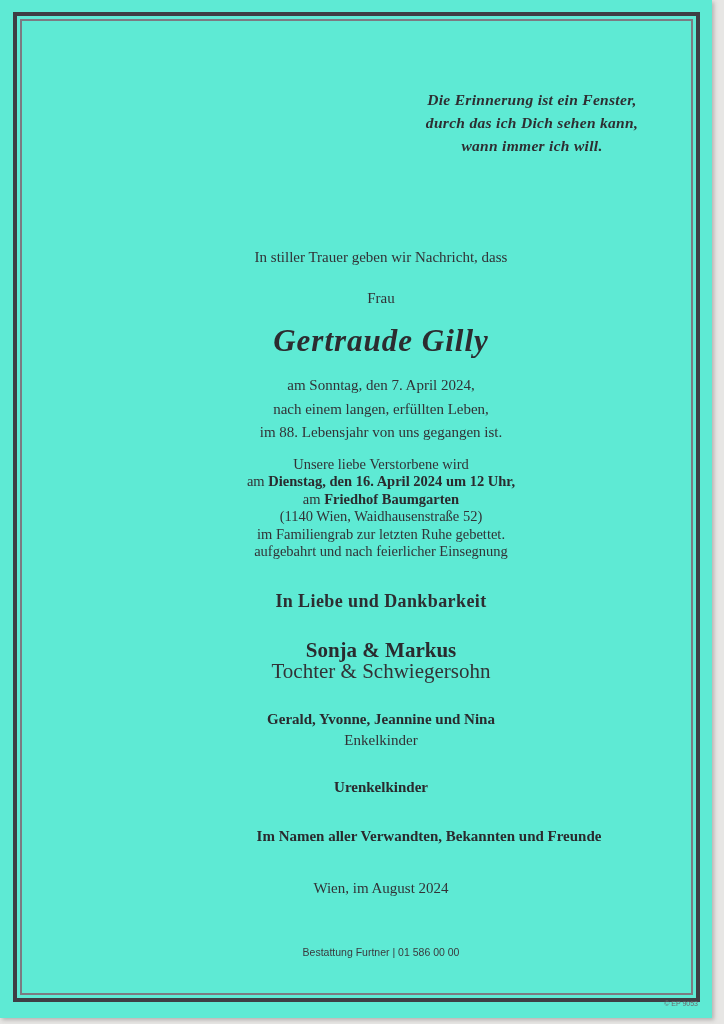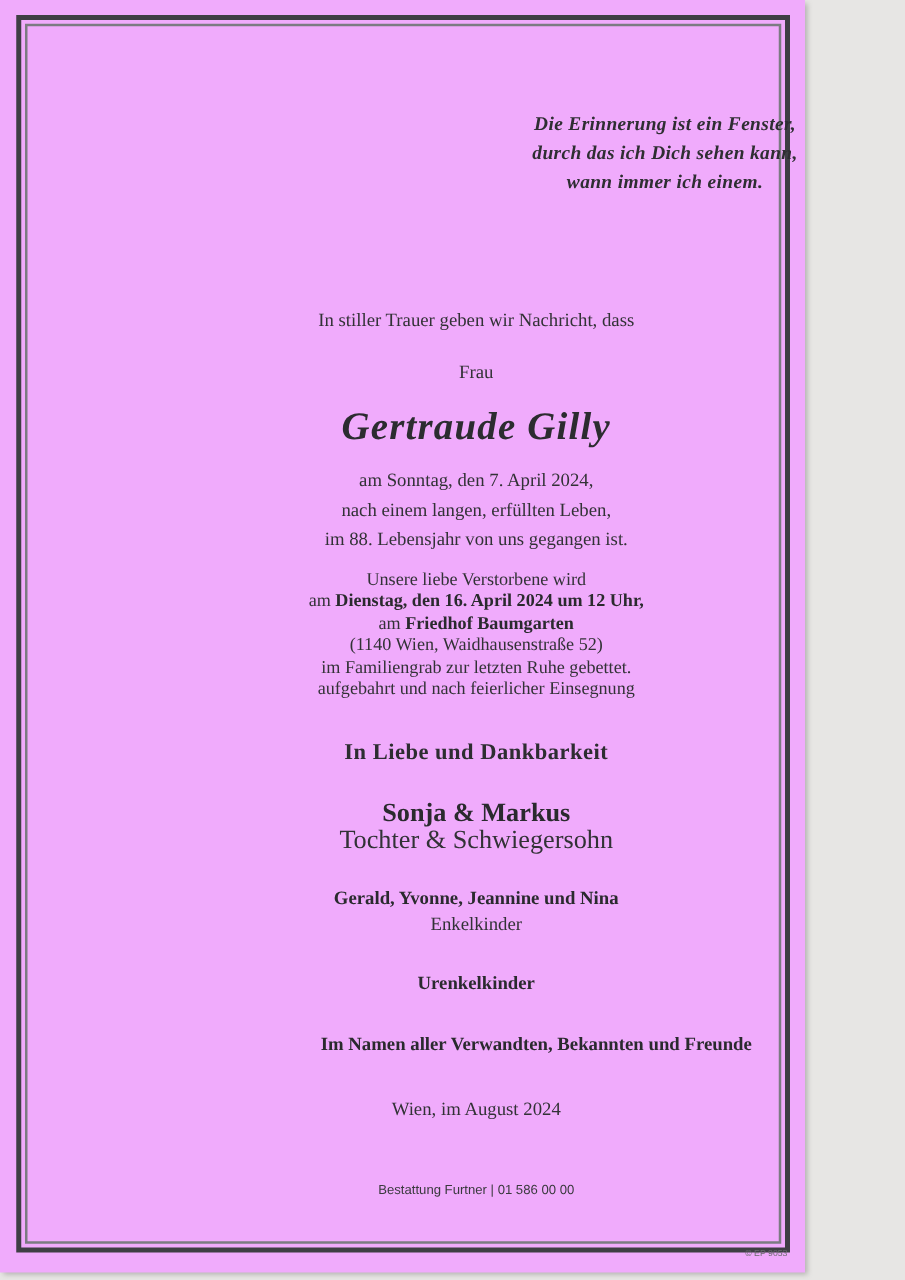--- a/index.html
+++ b/index.html
@@ -8,23 +8,23 @@
     width: 724px;
     height: 1024px;
     background: #e7e6e4;
     font-family: "Liberation Serif", "DejaVu Serif", serif;
     overflow: hidden;
   }
   .paper {
     position: absolute;
     left: 0;
     top: 0;
-    width: 644px;
+    width: 712px;
     height: 1018px;
-    background: #f0abfc;
+    background: #5eead4;
     box-shadow: 2px 2px 4px rgba(120,118,115,0.45);
     color: #323236;
   }
   .frame-outer {
     position: absolute;
     left: 13px;
     top: 12px;
     right: 12px;
     bottom: 16px;
     border: 4px solid #3e3e44;
@@ -106,21 +106,21 @@
 
 <div class="paper">
 
   <div class="frame-outer">
     <div class="frame-inner"></div>
   </div>
 
   <div class="quote">
     <div>Die Erinnerung ist ein Fenster,</div>
     <div>durch das ich Dich sehen kann,</div>
-    <div>wann immer ich einem.</div>
+    <div>wann immer ich will.</div>
   </div>
 
   <div class="block intro">In stiller Trauer geben wir Nachricht, dass</div>
 
   <div class="block name">Gertraude Gilly</div>
 
   <div class="block salutation">Frau</div>
 
   <div class="block death">
     <div>am Sonntag, den 7. April 2024,</div>

